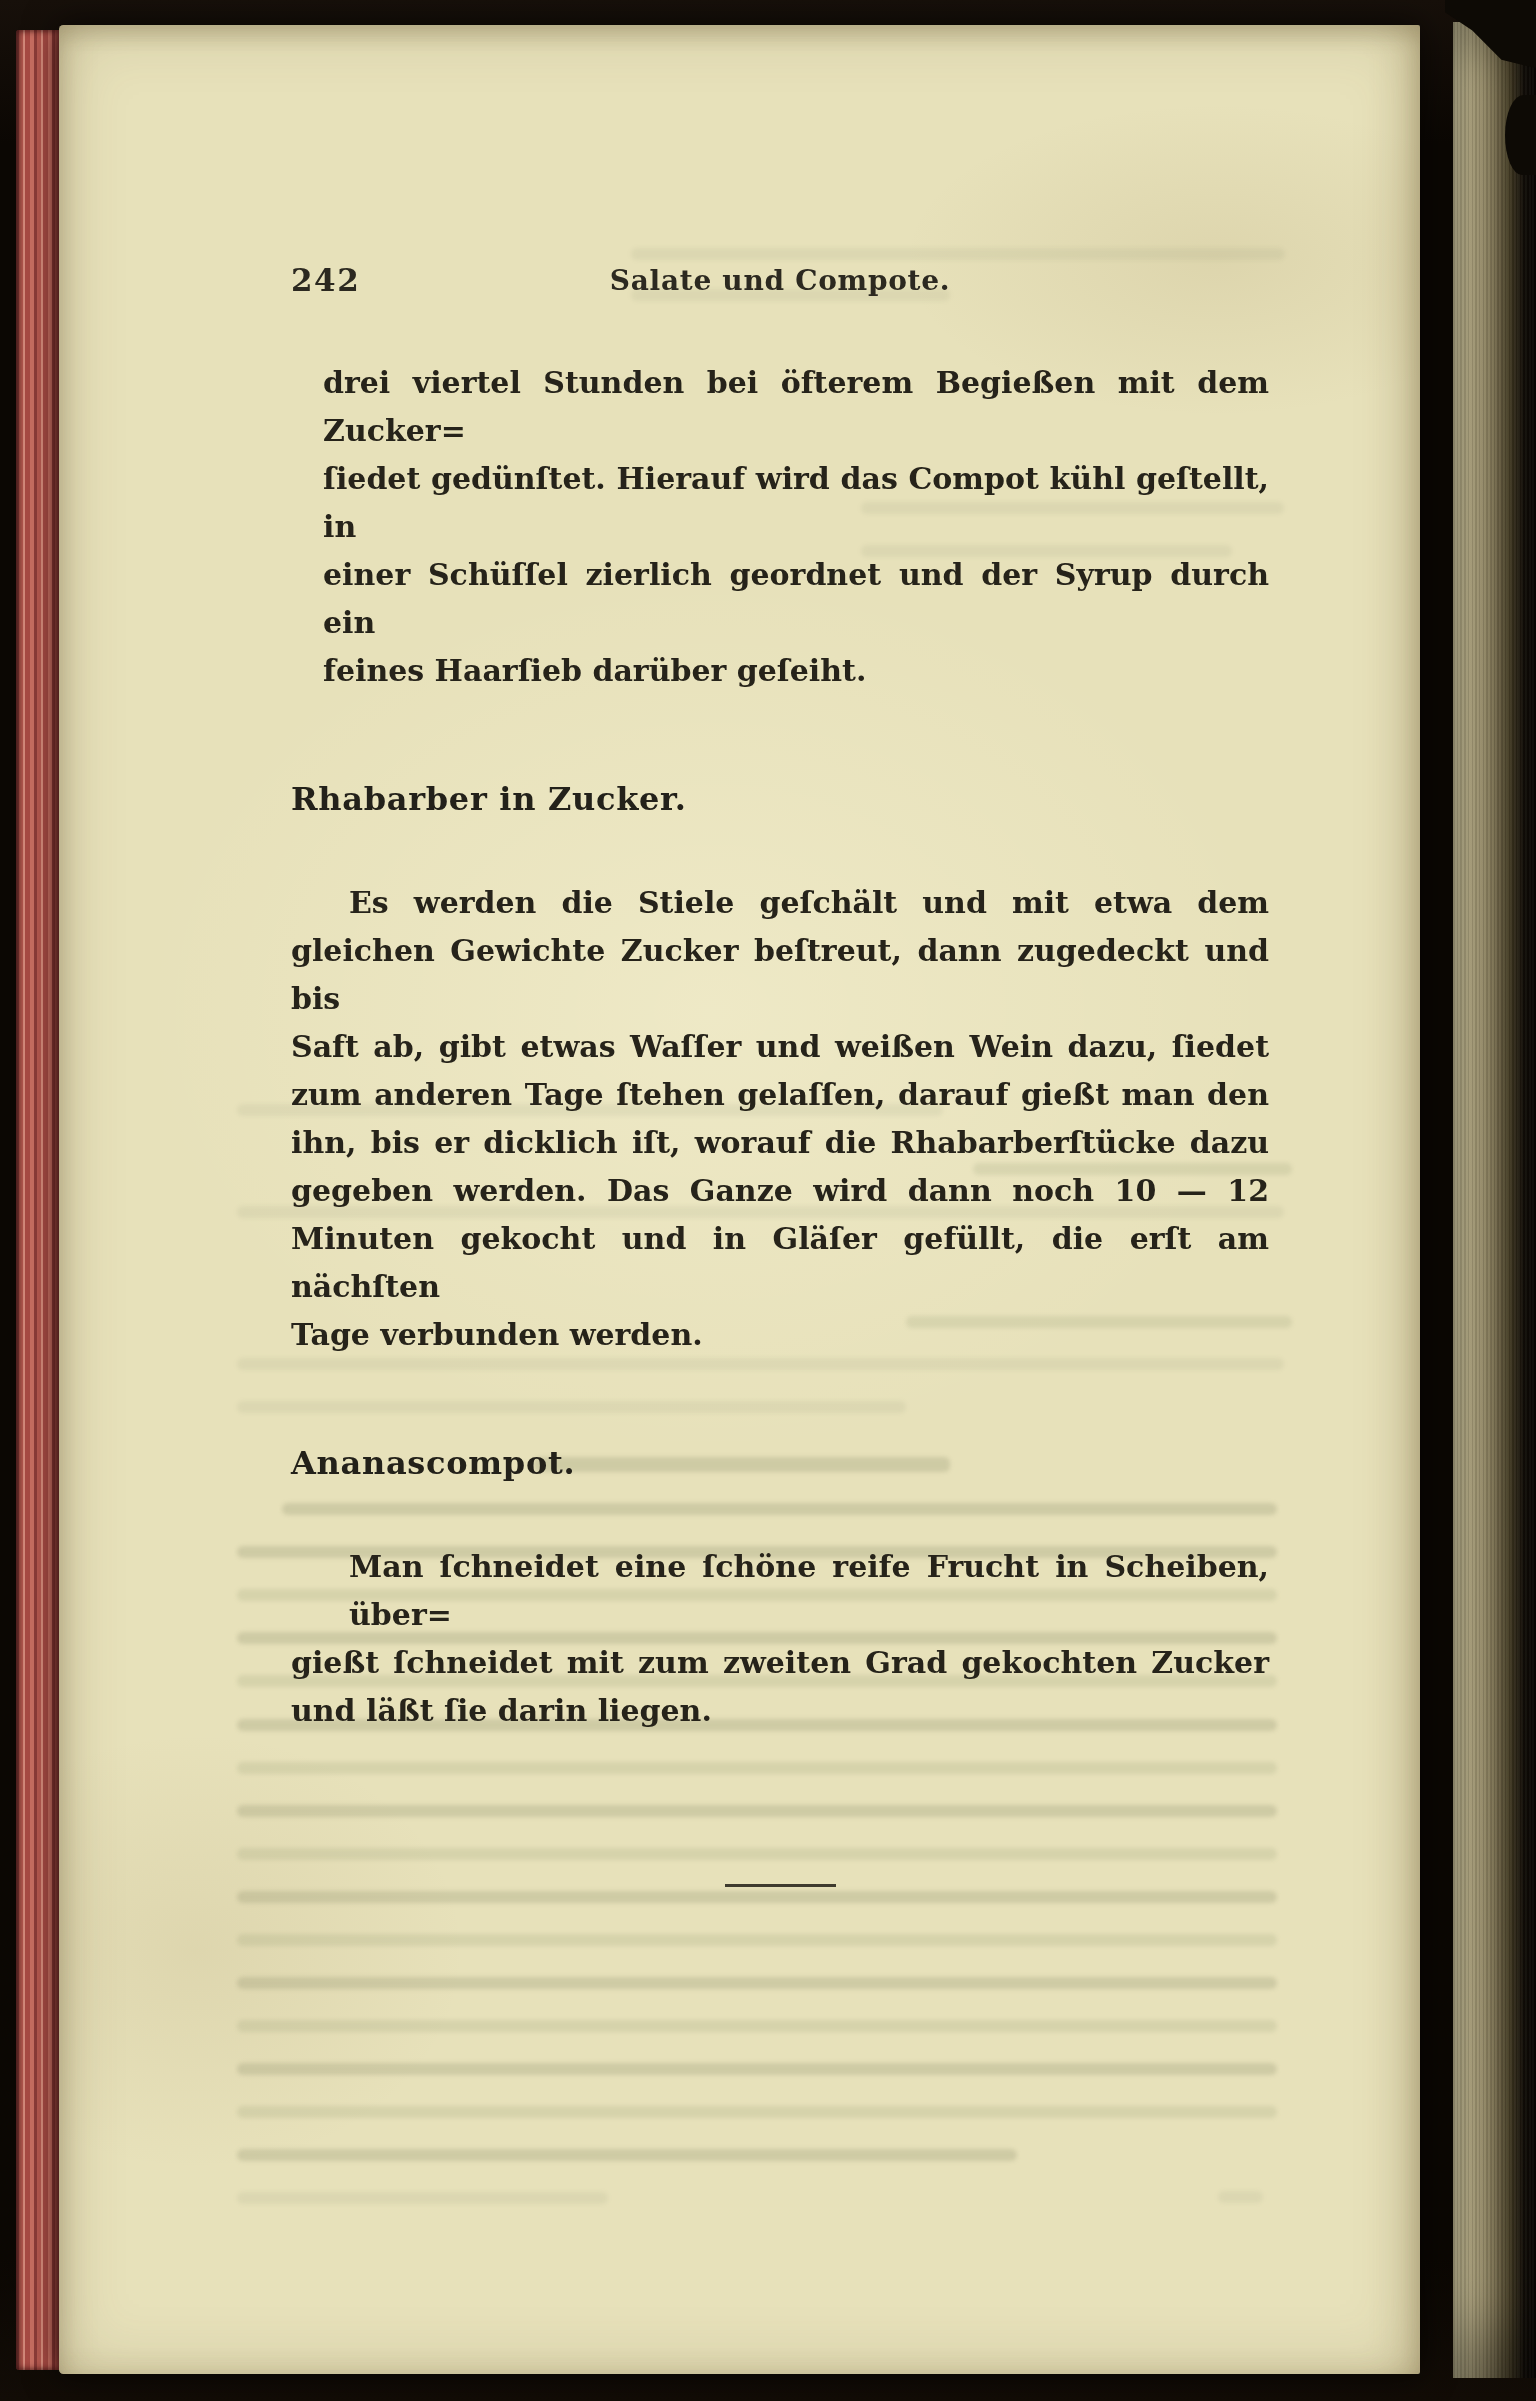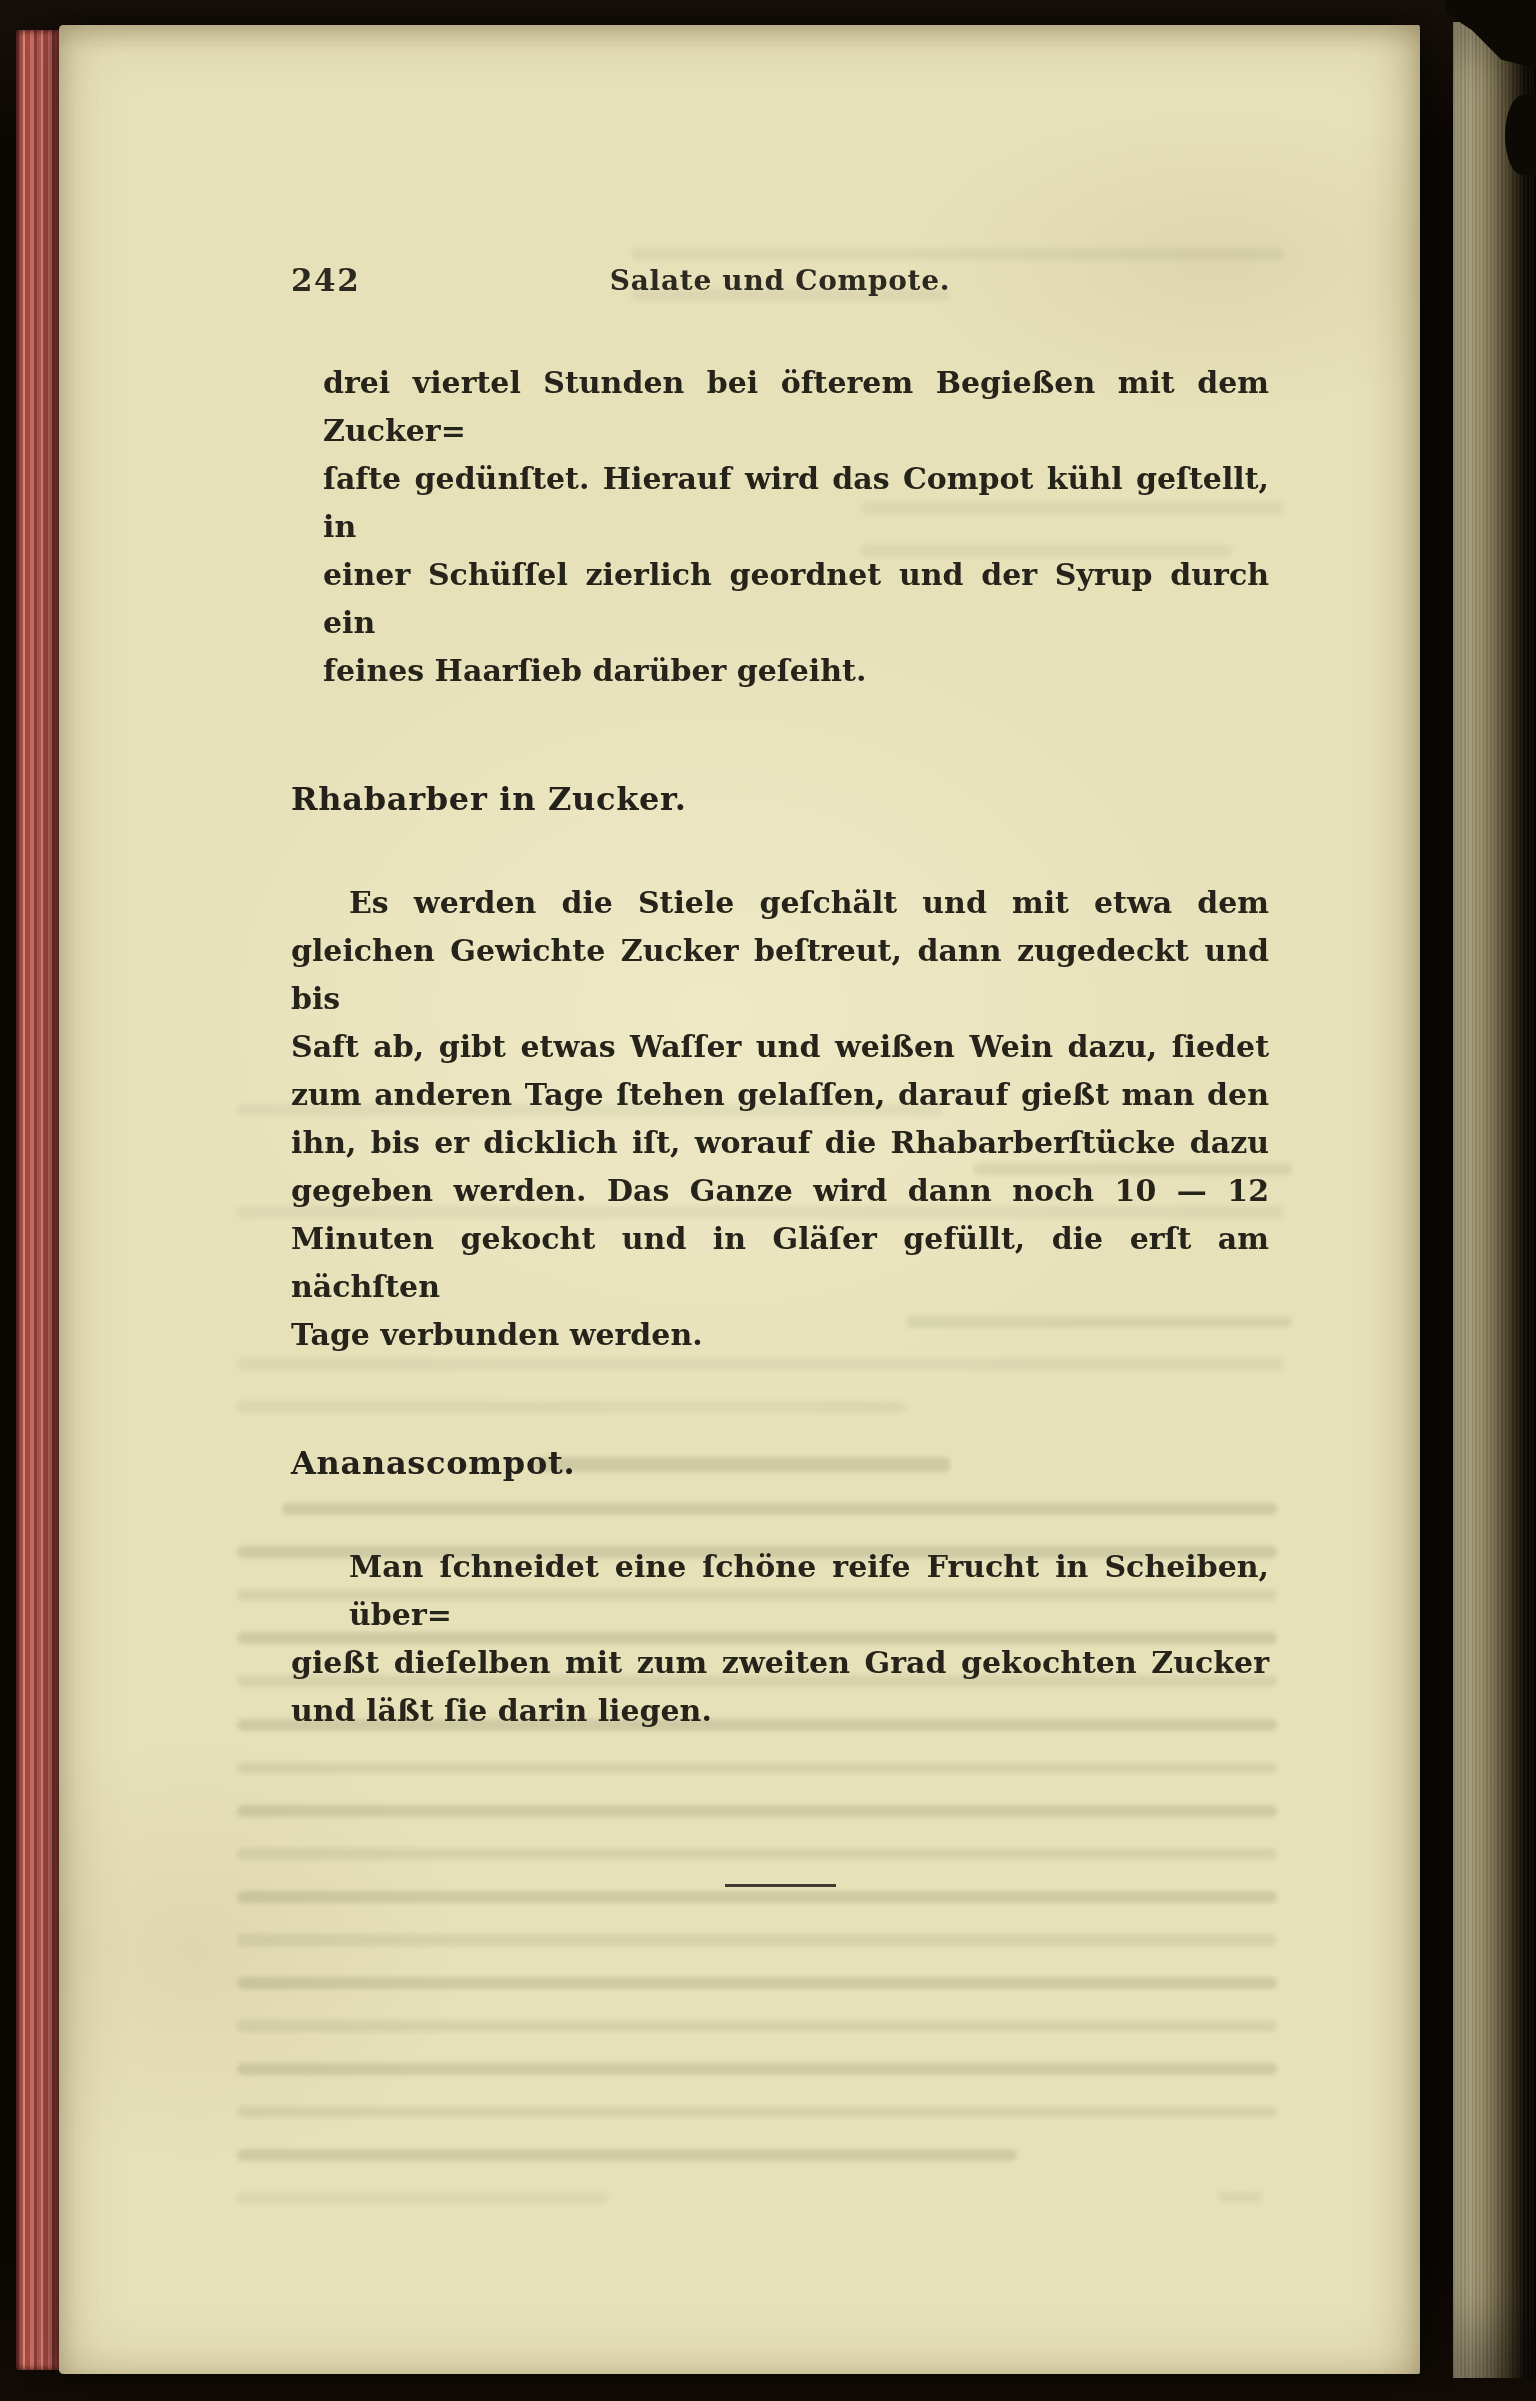--- a/index.html
+++ b/index.html
@@ -125,21 +125,21 @@
 
     <div class="text-block">
 
       <div class="header-row">
         <span class="page-number">242</span>
         <span class="running-header">Salate und Compote.</span>
       </div>
 
       <div class="para para-first">
           <div class="tline">drei viertel Stunden bei öfterem Begießen mit dem Zucker=</div>
-          <div class="tline">ſafte gedünſtet. Hierauf wird das Compot kühl geſtellt, in</div>
+          <div class="tline">ſiedet gedünſtet. Hierauf wird das Compot kühl geſtellt, in</div>
           <div class="tline">einer Schüſſel zierlich geordnet und der Syrup durch ein</div>
           <div class="tline tline-last">feines Haarſieb darüber geſeiht.</div>
         </div>
 
       <h2 class="heading">Rhabarber in Zucker.</h2>
 
       <div class="para indent">
           <div class="tline">Es werden die Stiele geſchält und mit etwa dem</div>
           <div class="tline">gleichen Gewichte Zucker beſtreut, dann zugedeckt und bis</div>
           <div class="tline">Saft ab, gibt etwas Waſſer und weißen Wein dazu, ſiedet</div>
@@ -147,21 +147,21 @@
           <div class="tline">ihn, bis er dicklich iſt, worauf die Rhabarberſtücke dazu</div>
           <div class="tline">gegeben werden. Das Ganze wird dann noch 10 — 12</div>
           <div class="tline">Minuten gekocht und in Gläſer gefüllt, die erſt am nächſten</div>
           <div class="tline tline-last">Tage verbunden werden.</div>
         </div>
 
       <h2 class="heading">Ananascompot.</h2>
 
       <div class="para indent">
           <div class="tline">Man ſchneidet eine ſchöne reife Frucht in Scheiben, über=</div>
-          <div class="tline">gießt dieſelben mit zum zweiten Grad gekochten Zucker</div>
+          <div class="tline">gießt ſchneidet mit zum zweiten Grad gekochten Zucker</div>
           <div class="tline tline-last">und läßt ſie darin liegen.</div>
         </div>
 
       <div class="divider"></div>
 
     </div>
   </div>
 
   <div class="corner-mark-1"></div>
   <div class="corner-mark-2"></div>

